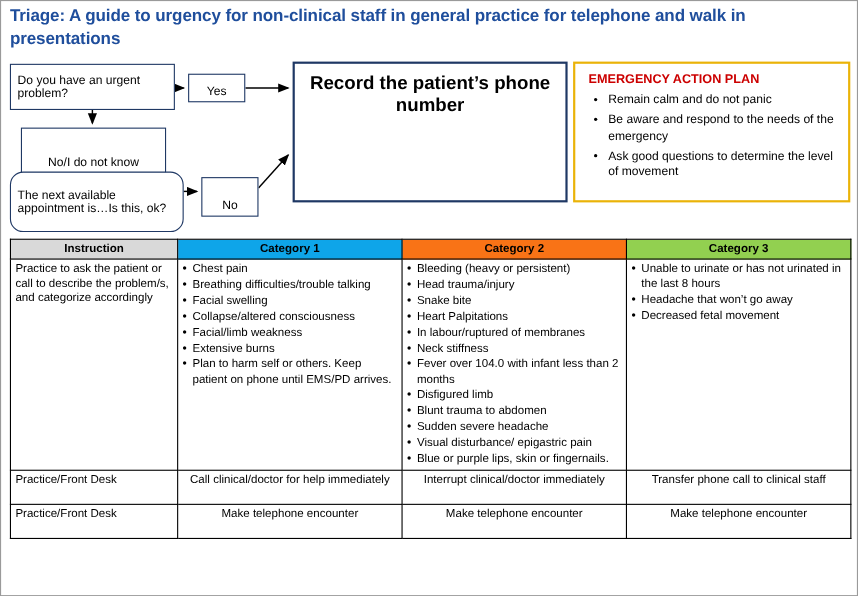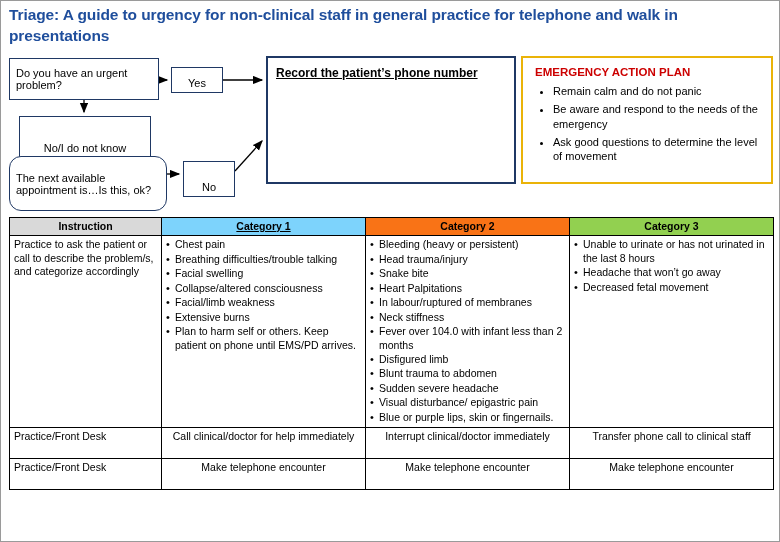--- a/index.html
+++ b/index.html
@@ -33,21 +33,21 @@
   #yes{left:170px;top:66px;width:52px;height:26px;}
   #noidk{left:18px;top:115px;width:132px;height:42px;}
   #q2{left:8px;top:155px;width:158px;height:55px;border-radius:12px;}
   #no{left:182px;top:160px;width:52px;height:36px;}
 
   #record{
     position:absolute;left:265px;top:55px;width:250px;height:128px;
     border:2px solid #1f3864;background:#fff;box-sizing:border-box;
     padding:6px 8px 4px 8px;
   }
-  #record .hd{font-weight:bold;font-size:12px;text-align:left;margin:2px 0 6px 0;text-decoration:underline;}
+  #record .hd{font-weight:bold;font-size:17px;text-align:center;margin:2px 0 6px 0;}
   #record ul{margin:0;padding-left:22px;}
   #record li{font-size:11px;line-height:1.35;margin-bottom:2px;}
 
   #emerg{
     position:absolute;left:520px;top:55px;width:252px;height:128px;
     border:2px solid #eab308;background:#fff;box-sizing:border-box;
     padding:6px 8px 4px 8px;
   }
   #emerg .hd{font-weight:bold;font-size:11.5px;color:#cc0000;margin:2px 0 6px 4px;}
   #emerg ul{margin:0;padding-left:22px;}
@@ -64,21 +64,21 @@
     border:1px solid #000;
     vertical-align:top;
     padding:2px 4px;
     font-size:10.5px;
     line-height:1.28;
   }
   thead th{
     text-align:center;font-weight:bold;font-size:11px;padding:3px 2px;
   }
   th.hd-instr{background:#d9d9d9;}
-  th.hd-c1{background:#7dd3fc;text-decoration:underline;}
+  th.hd-c1{background:#0ea5e9;}
   th.hd-c2{background:#f97316;}
   th.hd-c3{background:#92d050;}
   td.instr-cell{font-size:10.5px;}
   ul.blist{margin:0;padding:0;list-style:none;}
   ul.blist li{position:relative;padding-left:9px;margin-bottom:1px;}
   ul.blist li:before{content:"\2022";position:absolute;left:0;top:-1px;font-size:11px;}
   td.ctr{text-align:center;vertical-align:middle;}
   tr.small-row td{height:26px;}
 </style>
 </head>

